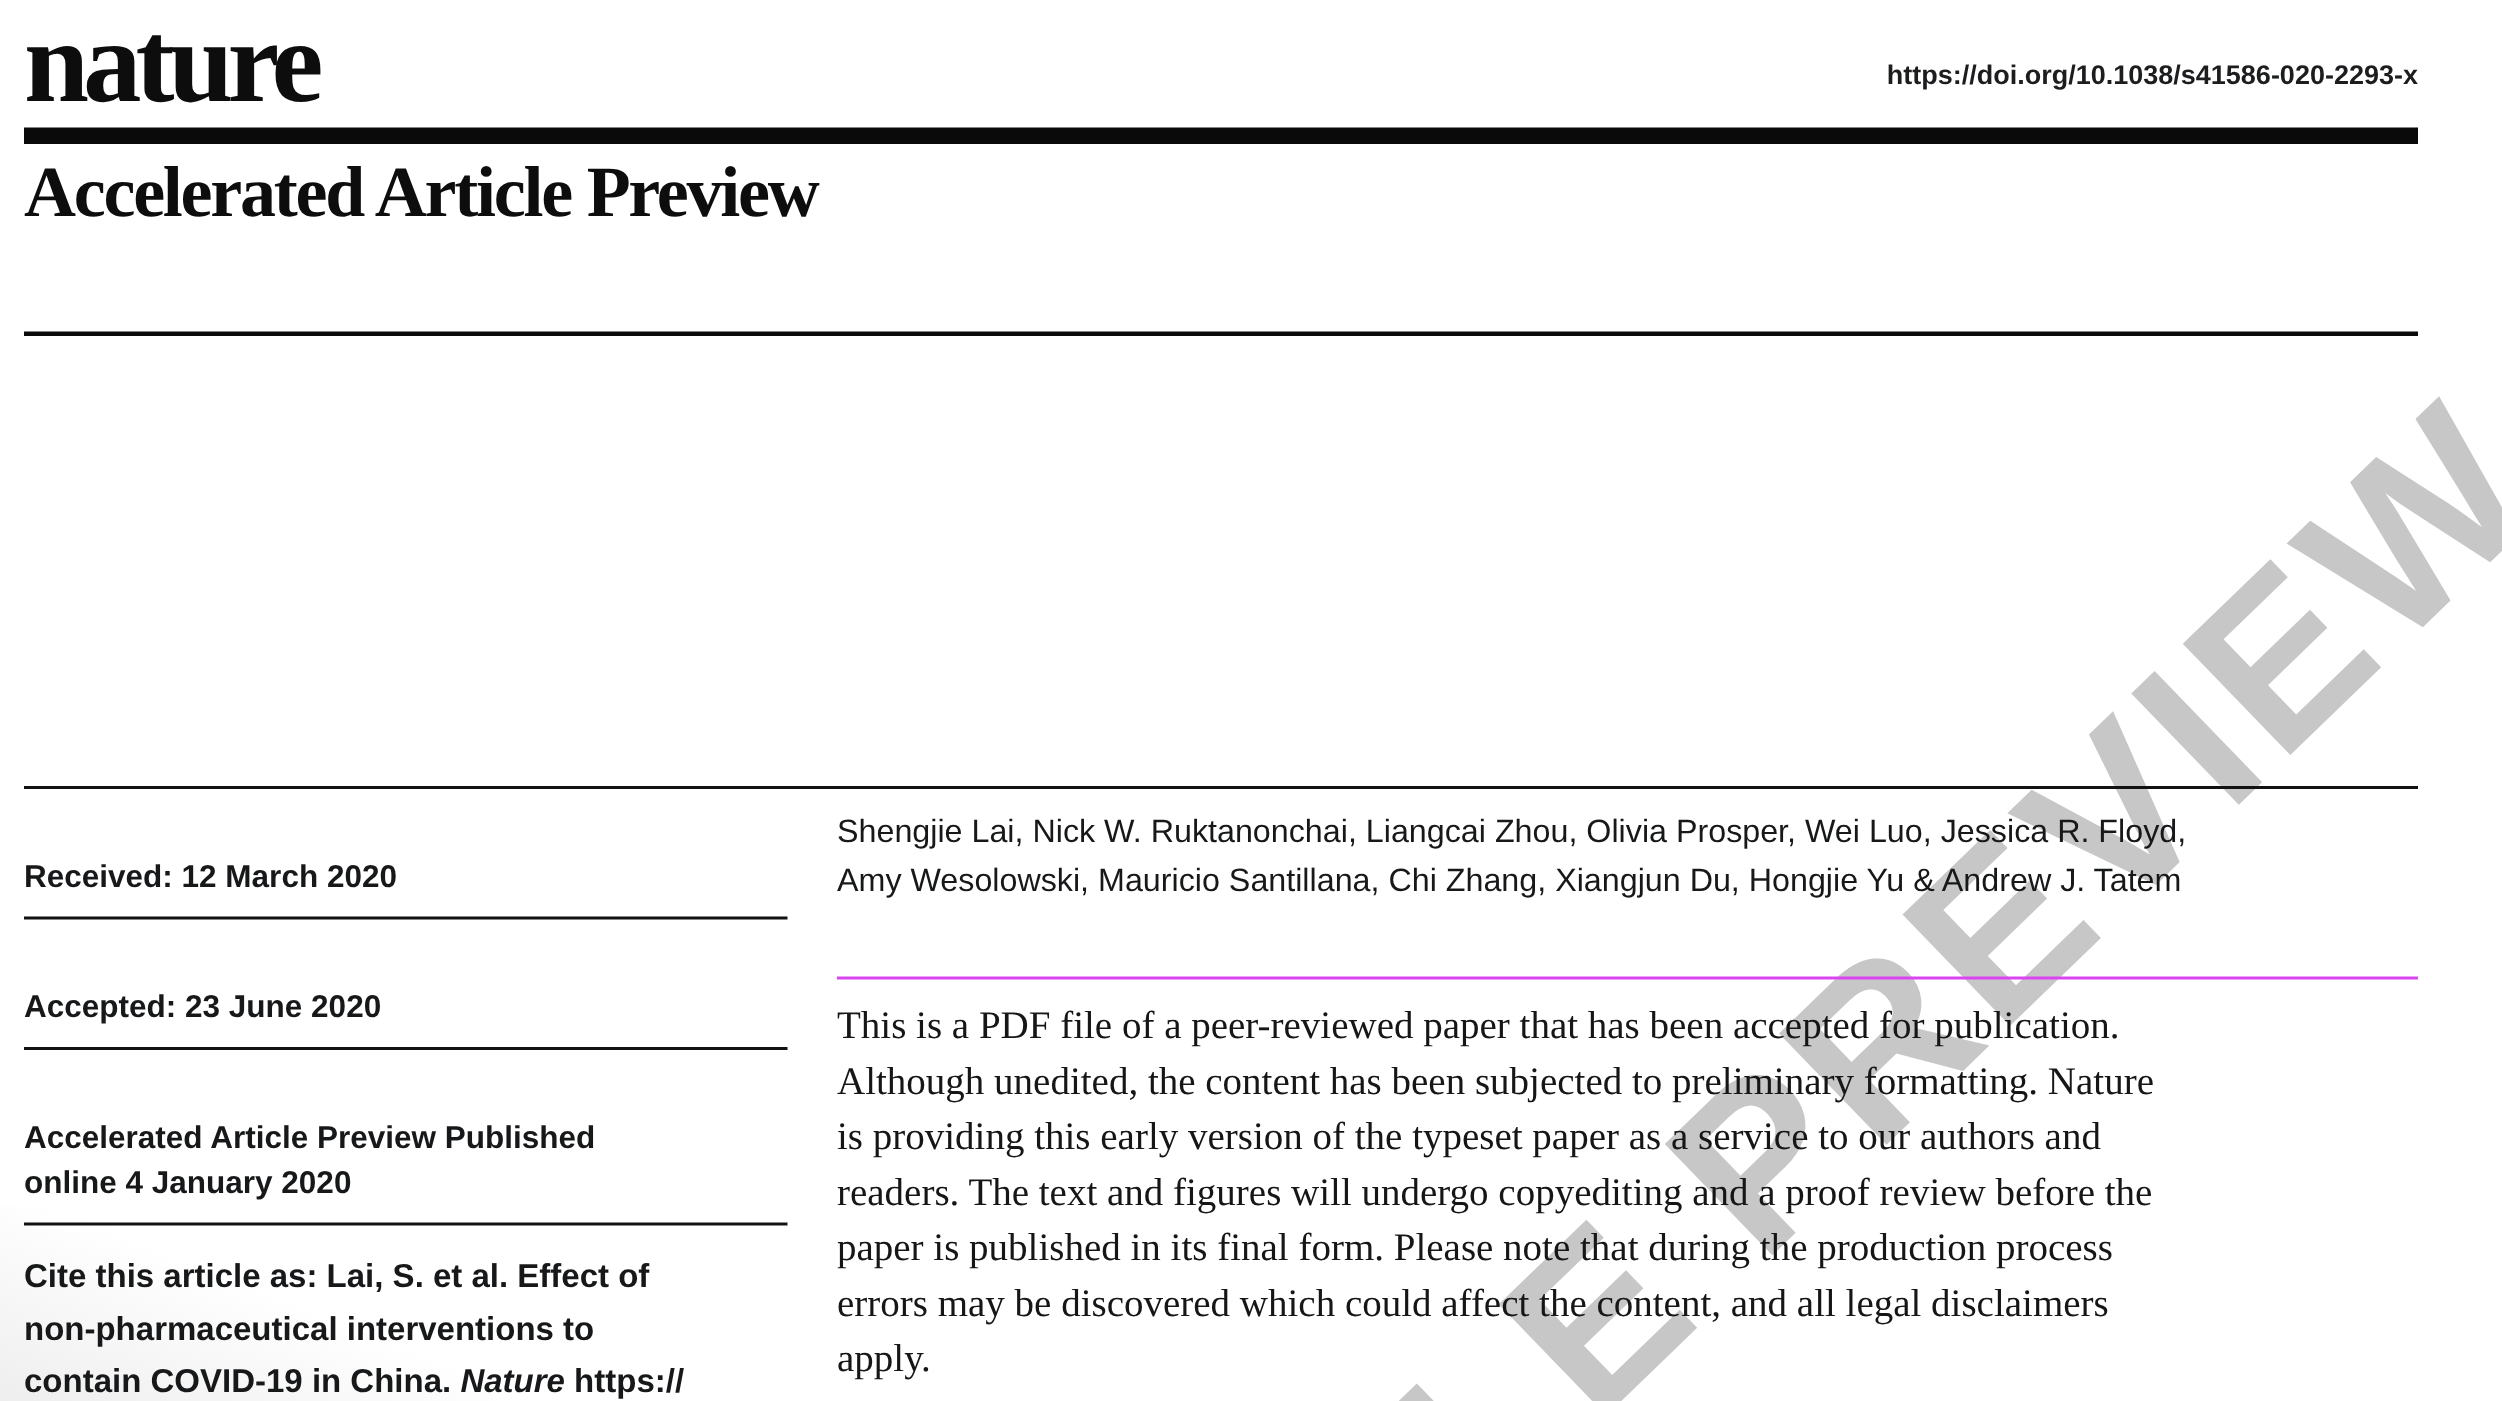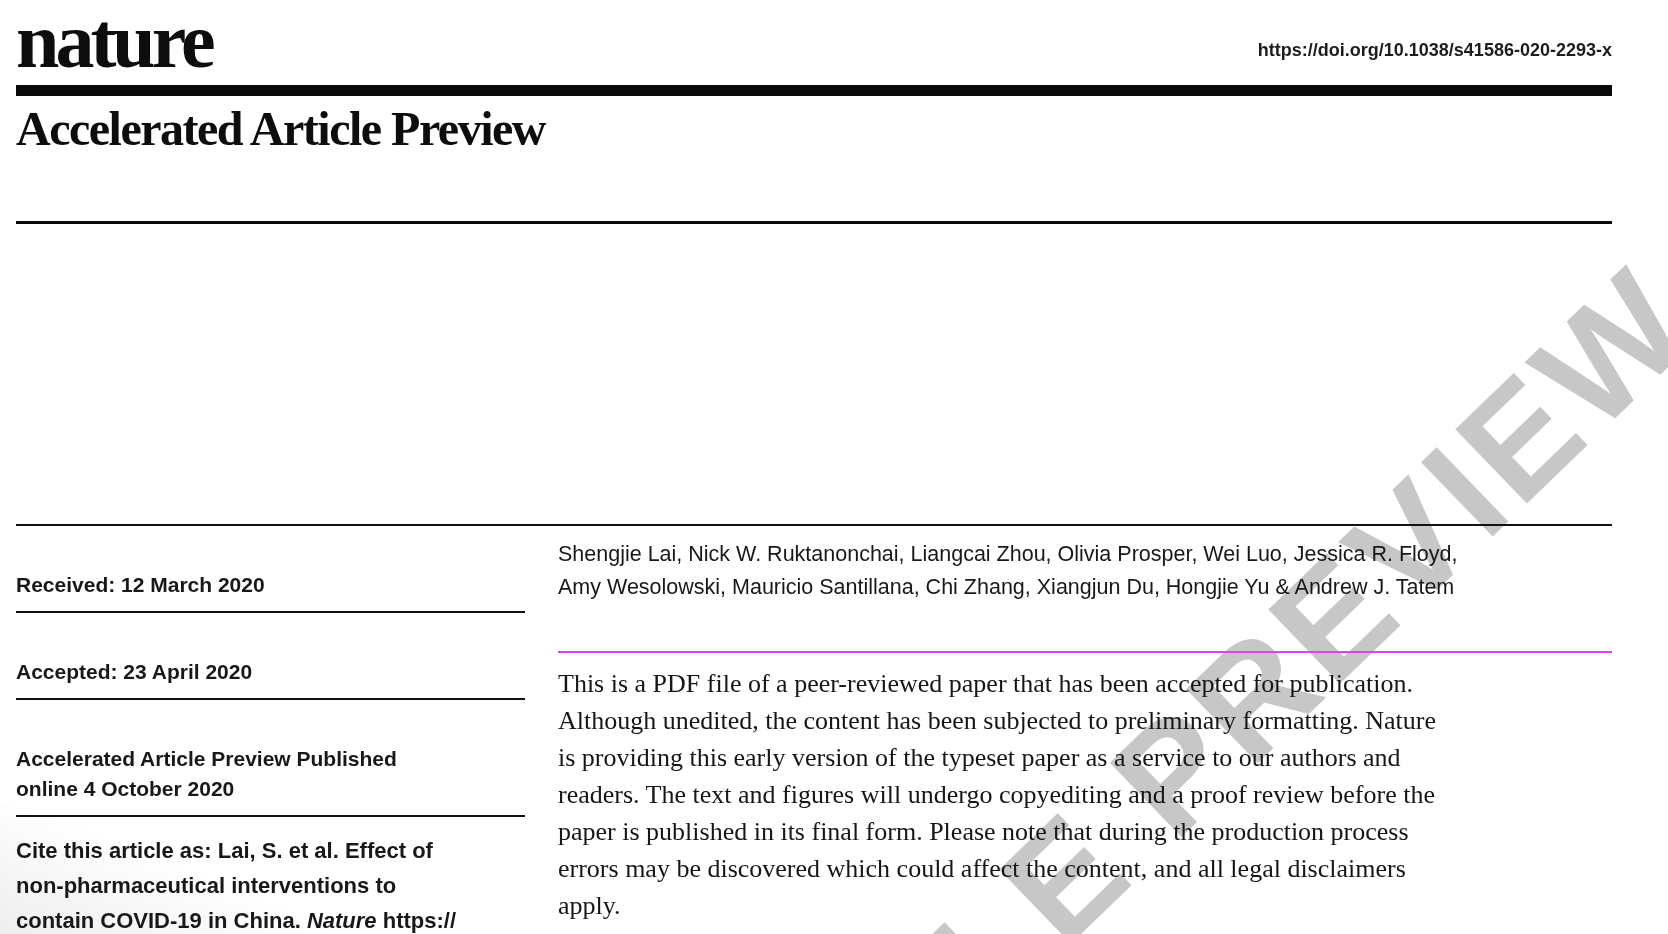--- a/index.html
+++ b/index.html
@@ -174,23 +174,23 @@
 
   <div class="section-title">Accelerated Article Preview</div>
 
   <div class="title-rule"></div>
 
 
   <div class="columns">
 
     <aside class="left-col">
       <div class="meta-row">Received: 12 March 2020</div>
-      <div class="meta-row">Accepted: 23 April 2020</div>
+      <div class="meta-row">Accepted: 23 June 2020</div>
       <div class="meta-row">Accelerated Article Preview Published
-online 4 October 2020</div>
+online 4 January 2020</div>
       <div class="cite"><span>Cite this article as: Lai, S. et al. Effect of
 non-pharmaceutical interventions to
 contain COVID-19 in China. </span><span class="journal-italic">Nature</span><span> https://
 doi.org/10.1038/s41586-020-2293-x (2020).</span></div>
     </aside>
 
     <section class="right-col">
       <div class="authors">Shengjie Lai, Nick W. Ruktanonchai, Liangcai Zhou, Olivia Prosper, Wei Luo, Jessica R. Floyd,
 Amy Wesolowski, Mauricio Santillana, Chi Zhang, Xiangjun Du, Hongjie Yu &amp; Andrew J. Tatem</div>
       <div class="disclaimer">This is a PDF file of a peer-reviewed paper that has been accepted for publication.

